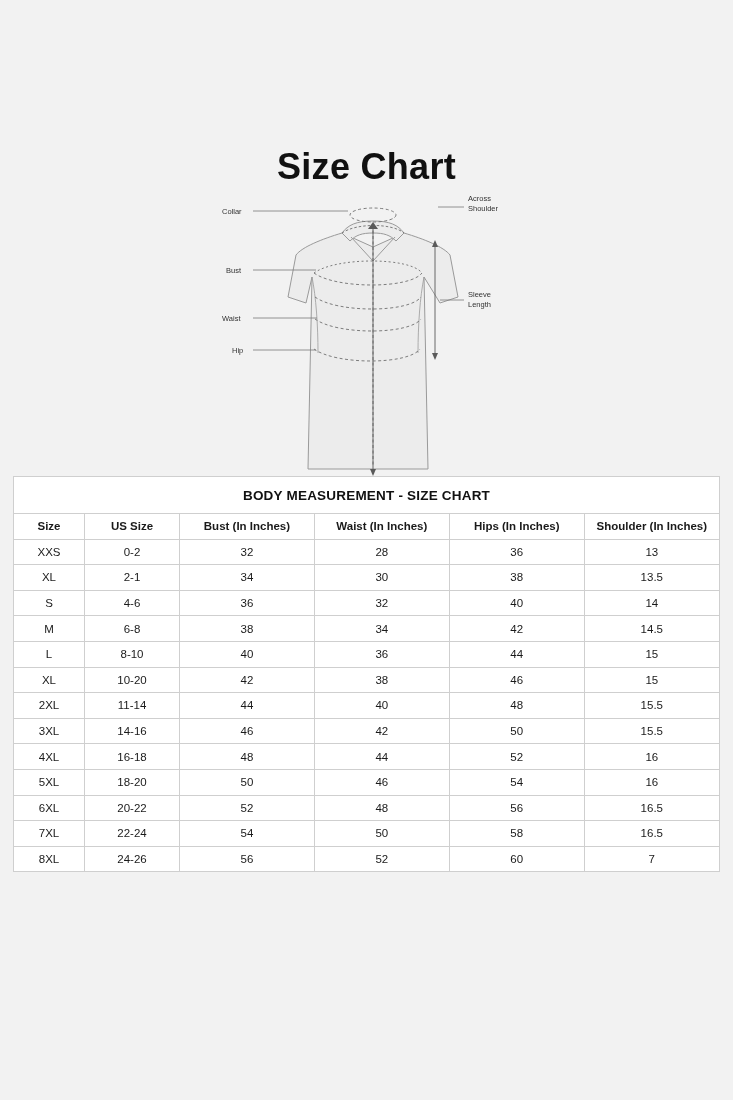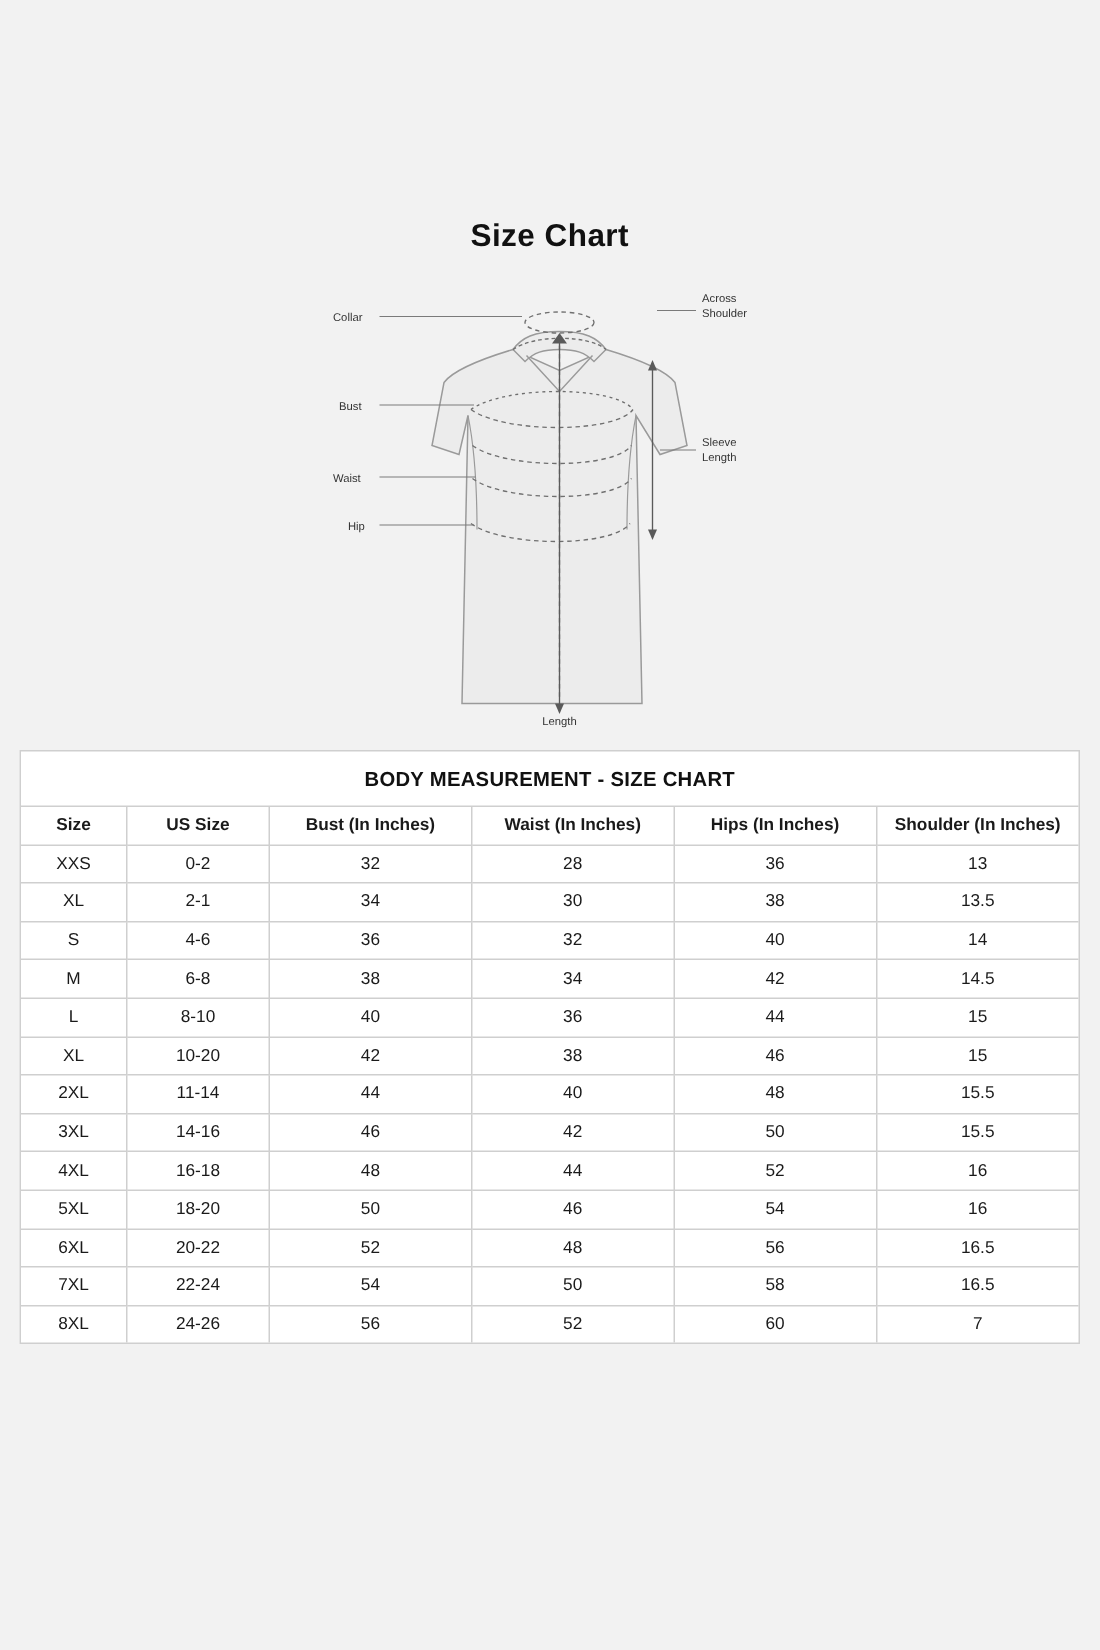--- a/index.html
+++ b/index.html
@@ -20,21 +20,21 @@
     height: 1100px;
   }
 
   
   .chart-title {
     position: absolute;
     top: 146px;
     left: 0;
     width: 733px;
     text-align: center;
-    font-size: 21px;
+    font-size: 36px;
     font-weight: bold;
     letter-spacing: 0.3px;
     color: #111;
   }
 
   
   .illustration {
     position: absolute;
     top: 185px;
     left: 196px;
@@ -46,21 +46,21 @@
   }
   .lbl {
     font-family: "Liberation Sans", sans-serif;
     font-size: 7.5px;
     fill: #333;
   }
 
   
   .table-wrap {
     position: absolute;
-    top: 500px;
+    top: 476px;
     left: 13px;
     width: 707px;
     background: #ffffff;
     border: 1px solid #cfcfcf;
     box-sizing: border-box;
   }
   table.size-table {
     width: 100%;
     border-collapse: collapse;
     table-layout: fixed;

